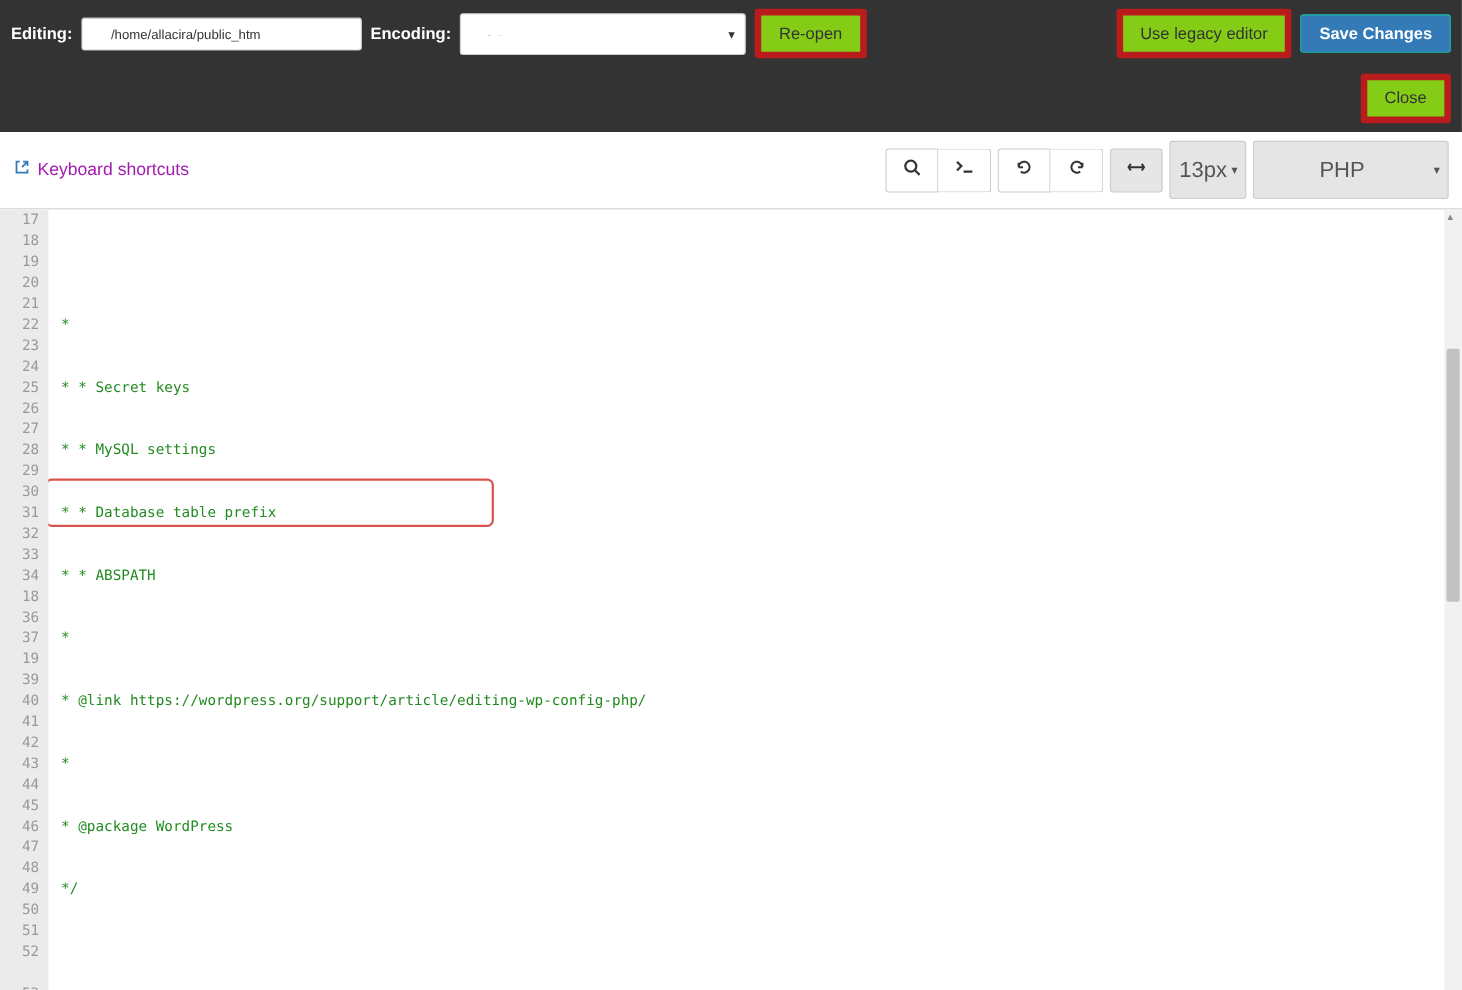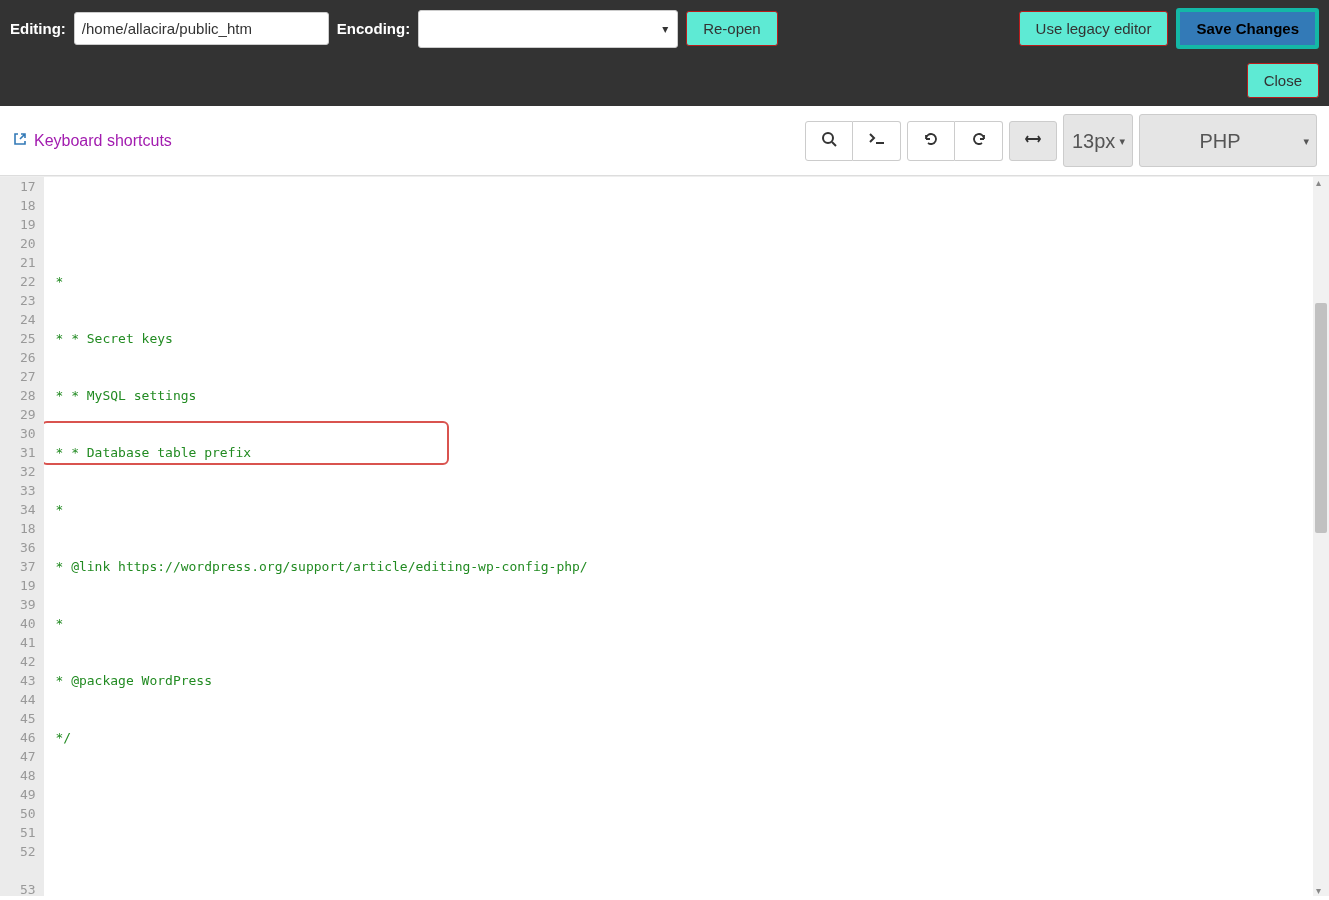--- a/index.html
+++ b/index.html
@@ -2,26 +2,26 @@
 <html><head>
 <meta charset="utf-8">
 <style>
   * { box-sizing: border-box; margin: 0; padding: 0; }
   body { font-family: -apple-system, BlinkMacSystemFont, "Segoe UI", Arial, sans-serif; font-size: 14px; background: #fff; }
 
   .top-bar { background: #333; padding: 8px 10px; display: flex; align-items: center; flex-wrap: wrap; gap: 8px; }
   .top-bar .row1 { display: flex; align-items: center; gap: 8px; width: 100%; }
   .top-bar .row2 { display: flex; justify-content: flex-end; width: 100%; padding-top: 6px; }
   .top-bar label { color: #fff; font-weight: bold; font-size: 15px; }
-  .input-text { background: #fff; border: 1px solid #ccc; border-radius: 3px; padding: 7px 7px; font-size: 15px; width: 255px; color: #333; }
+  .input-text { background: #fff; border: 1px solid #ccc; border-radius: 3px; padding: 7px 26px; font-size: 12px; width: 255px; color: #333; }
   .select-enc { background: #fff; border: 1px solid #ccc; border-radius: 3px; padding: 17px 10px; font-size: 15px; width: 260px; height: 38px; appearance: none; -webkit-appearance: none; position: relative; }
   .select-wrap { position: relative; }
   .select-wrap::after { content: "▾"; position: absolute; right: 10px; top: 50%; transform: translateY(-50%); pointer-events: none; color: #333; font-size: 12px; }
-  .btn { background: #5eead4; border: 1px solid #b91c1c; border-radius: 3px; padding: 8px 16px; font-size: 15px; cursor: pointer; color: #333; }
-  .btn-primary { background: #337ab7; color: #000000; border: 4px solid #14b8a6; font-weight: bold; }
+  .btn { background: #84cc16; border: 6px solid #b91c1c; border-radius: 3px; padding: 8px 16px; font-size: 15px; cursor: pointer; color: #333; }
+  .btn-primary { background: #337ab7; color: #ffffff; border: 1px solid #14b8a6; font-weight: bold; }
   .spacer { flex: 1; }
 
   .toolbar { display: flex; align-items: center; padding: 8px 12px; border-bottom: 1px solid #ddd; gap: 6px; }
   .kb-link { color: #a21caf; text-decoration: none; font-size: 16px; display: flex; align-items: center; gap: 6px; }
   .kb-link svg { width: 16px; height: 16px; }
   .btn-group { display: flex; }
   .btn-sq { background: #fff; border: 1px solid #ccc; width: 48px; height: 40px; display: flex; align-items: center; justify-content: center; cursor: pointer; font-size: 16px; color: #333; }
   .btn-group .btn-sq + .btn-sq { border-left: none; }
   .btn-group .btn-sq:first-child { border-radius: 3px 0 0 3px; }
   .btn-group .btn-sq:last-child { border-radius: 0 3px 3px 0; }
@@ -178,20 +178,21 @@
       <div>53</div>
     </div>
   <div class="code">
     <div class="highlight-box" style="left:-3px; top:244px; width:408px; height:44px;"></div>
     
 
     <div class="code-line c-comment"> *</div>
     <div class="code-line c-comment"> * * Secret keys</div>
     <div class="code-line c-comment"> * * MySQL settings</div>
     <div class="code-line c-comment"> * * Database table prefix</div>
+    <div class="code-line c-comment"> * * ABSPATH</div>
     <div class="code-line c-comment"> *</div>
     <div class="code-line c-comment"> * @link https://wordpress.org/support/article/editing-wp-config-php/</div>
     <div class="code-line c-comment"> *</div>
     <div class="code-line c-comment"> * @package WordPress</div>
     <div class="code-line c-comment"> */</div>
     
     
     
     
     

